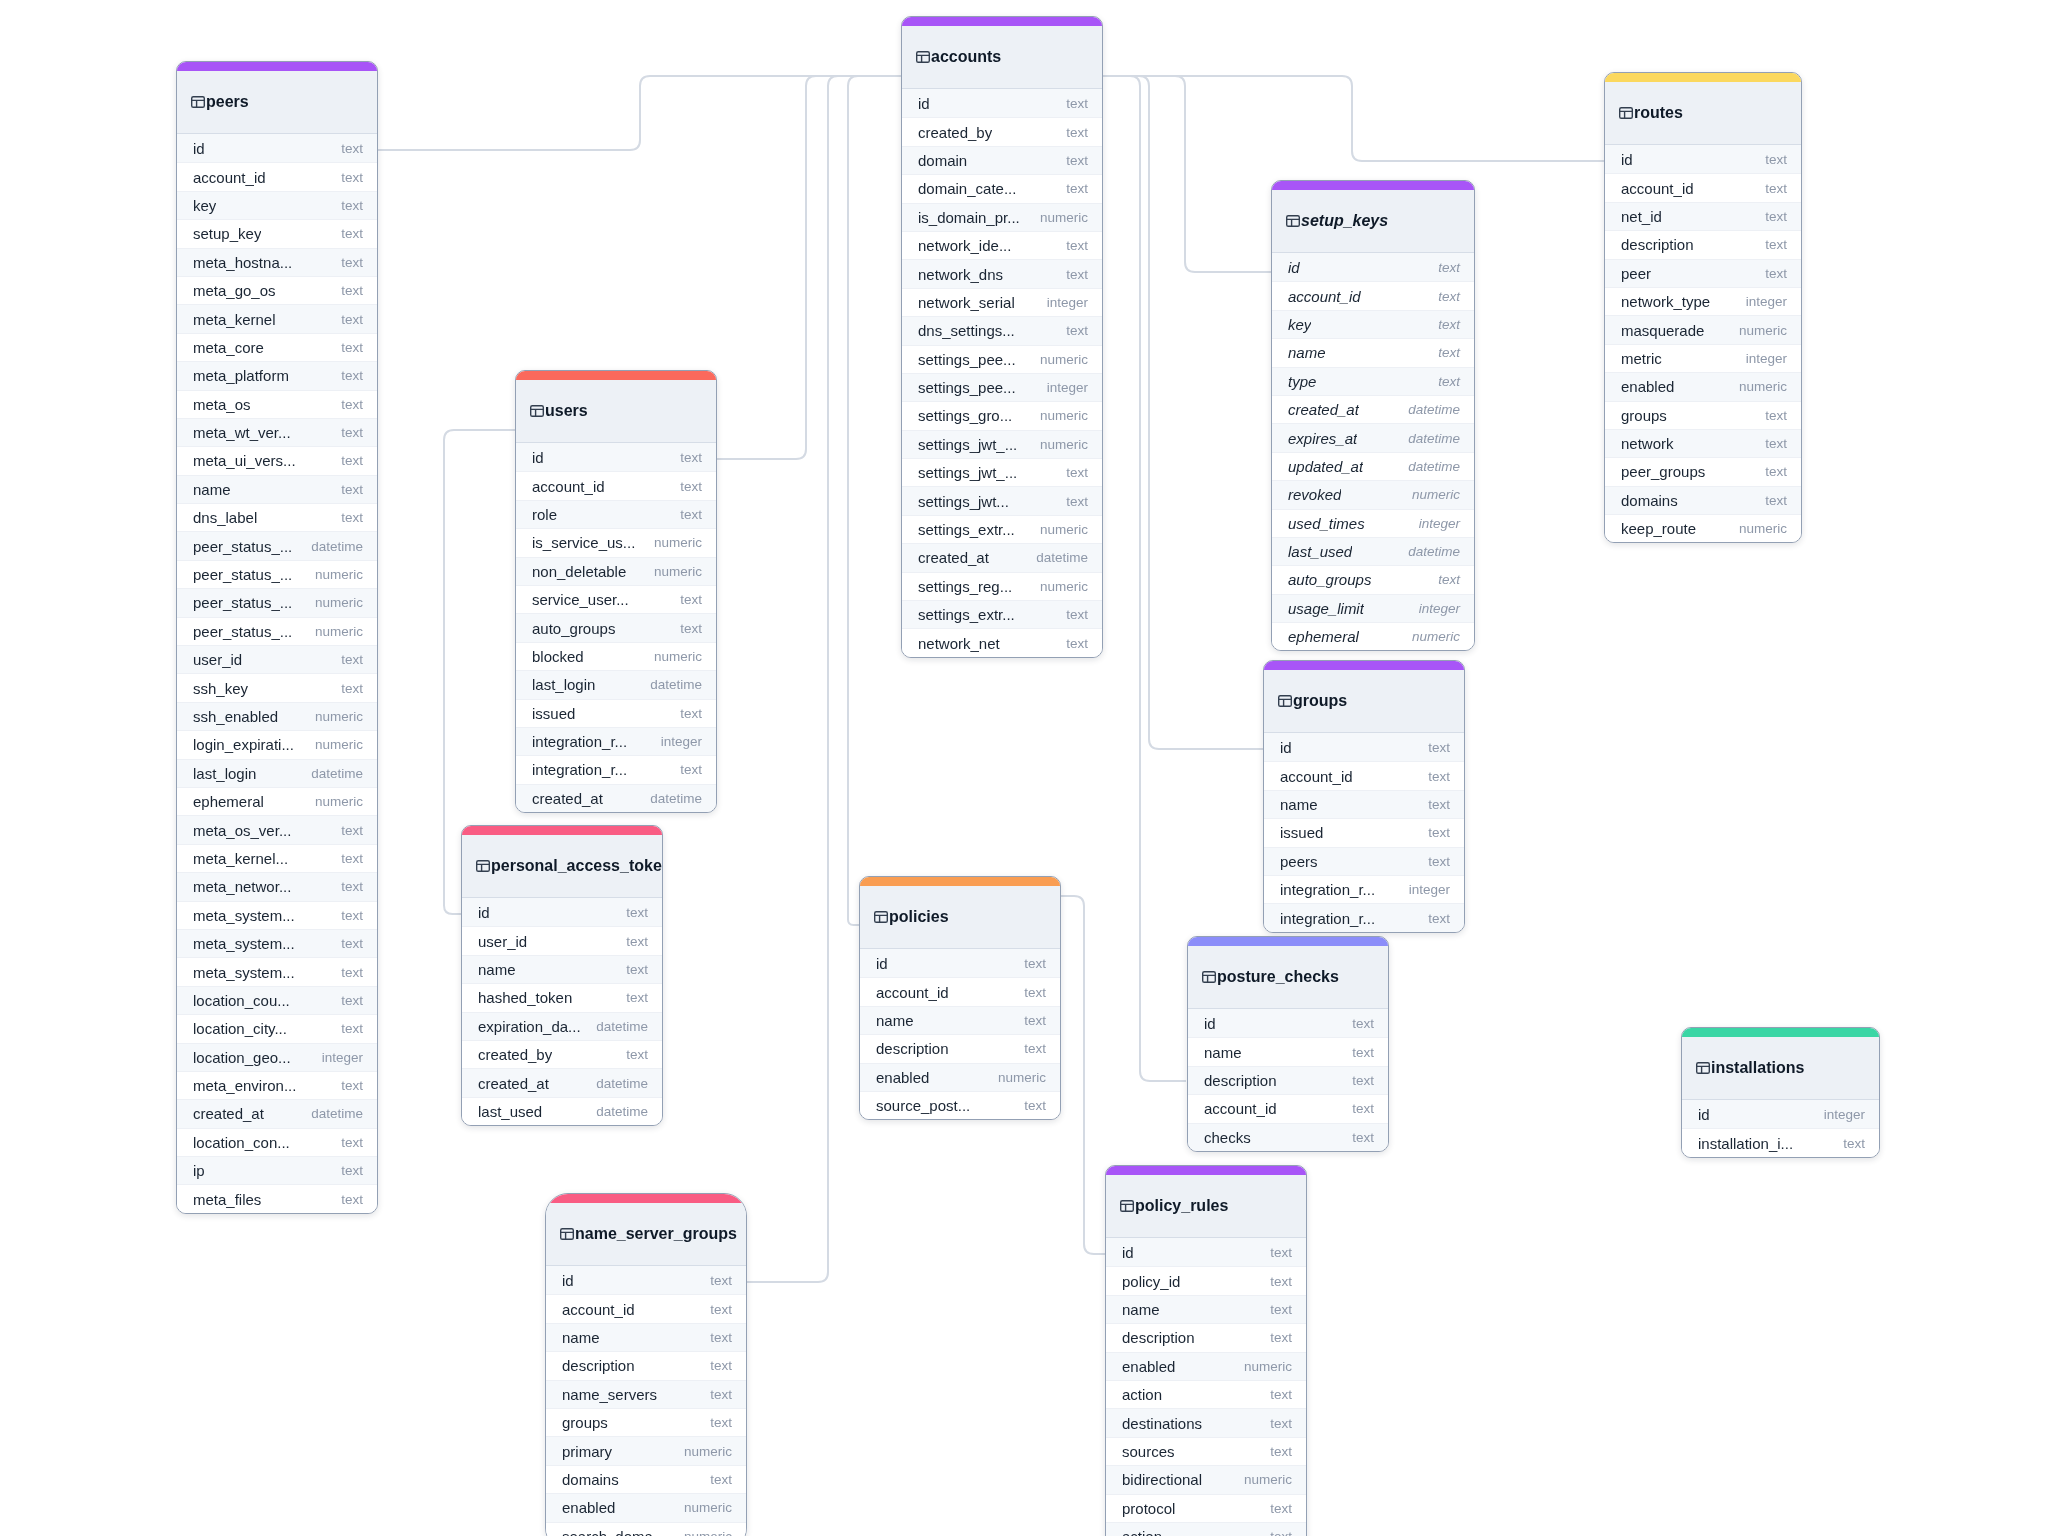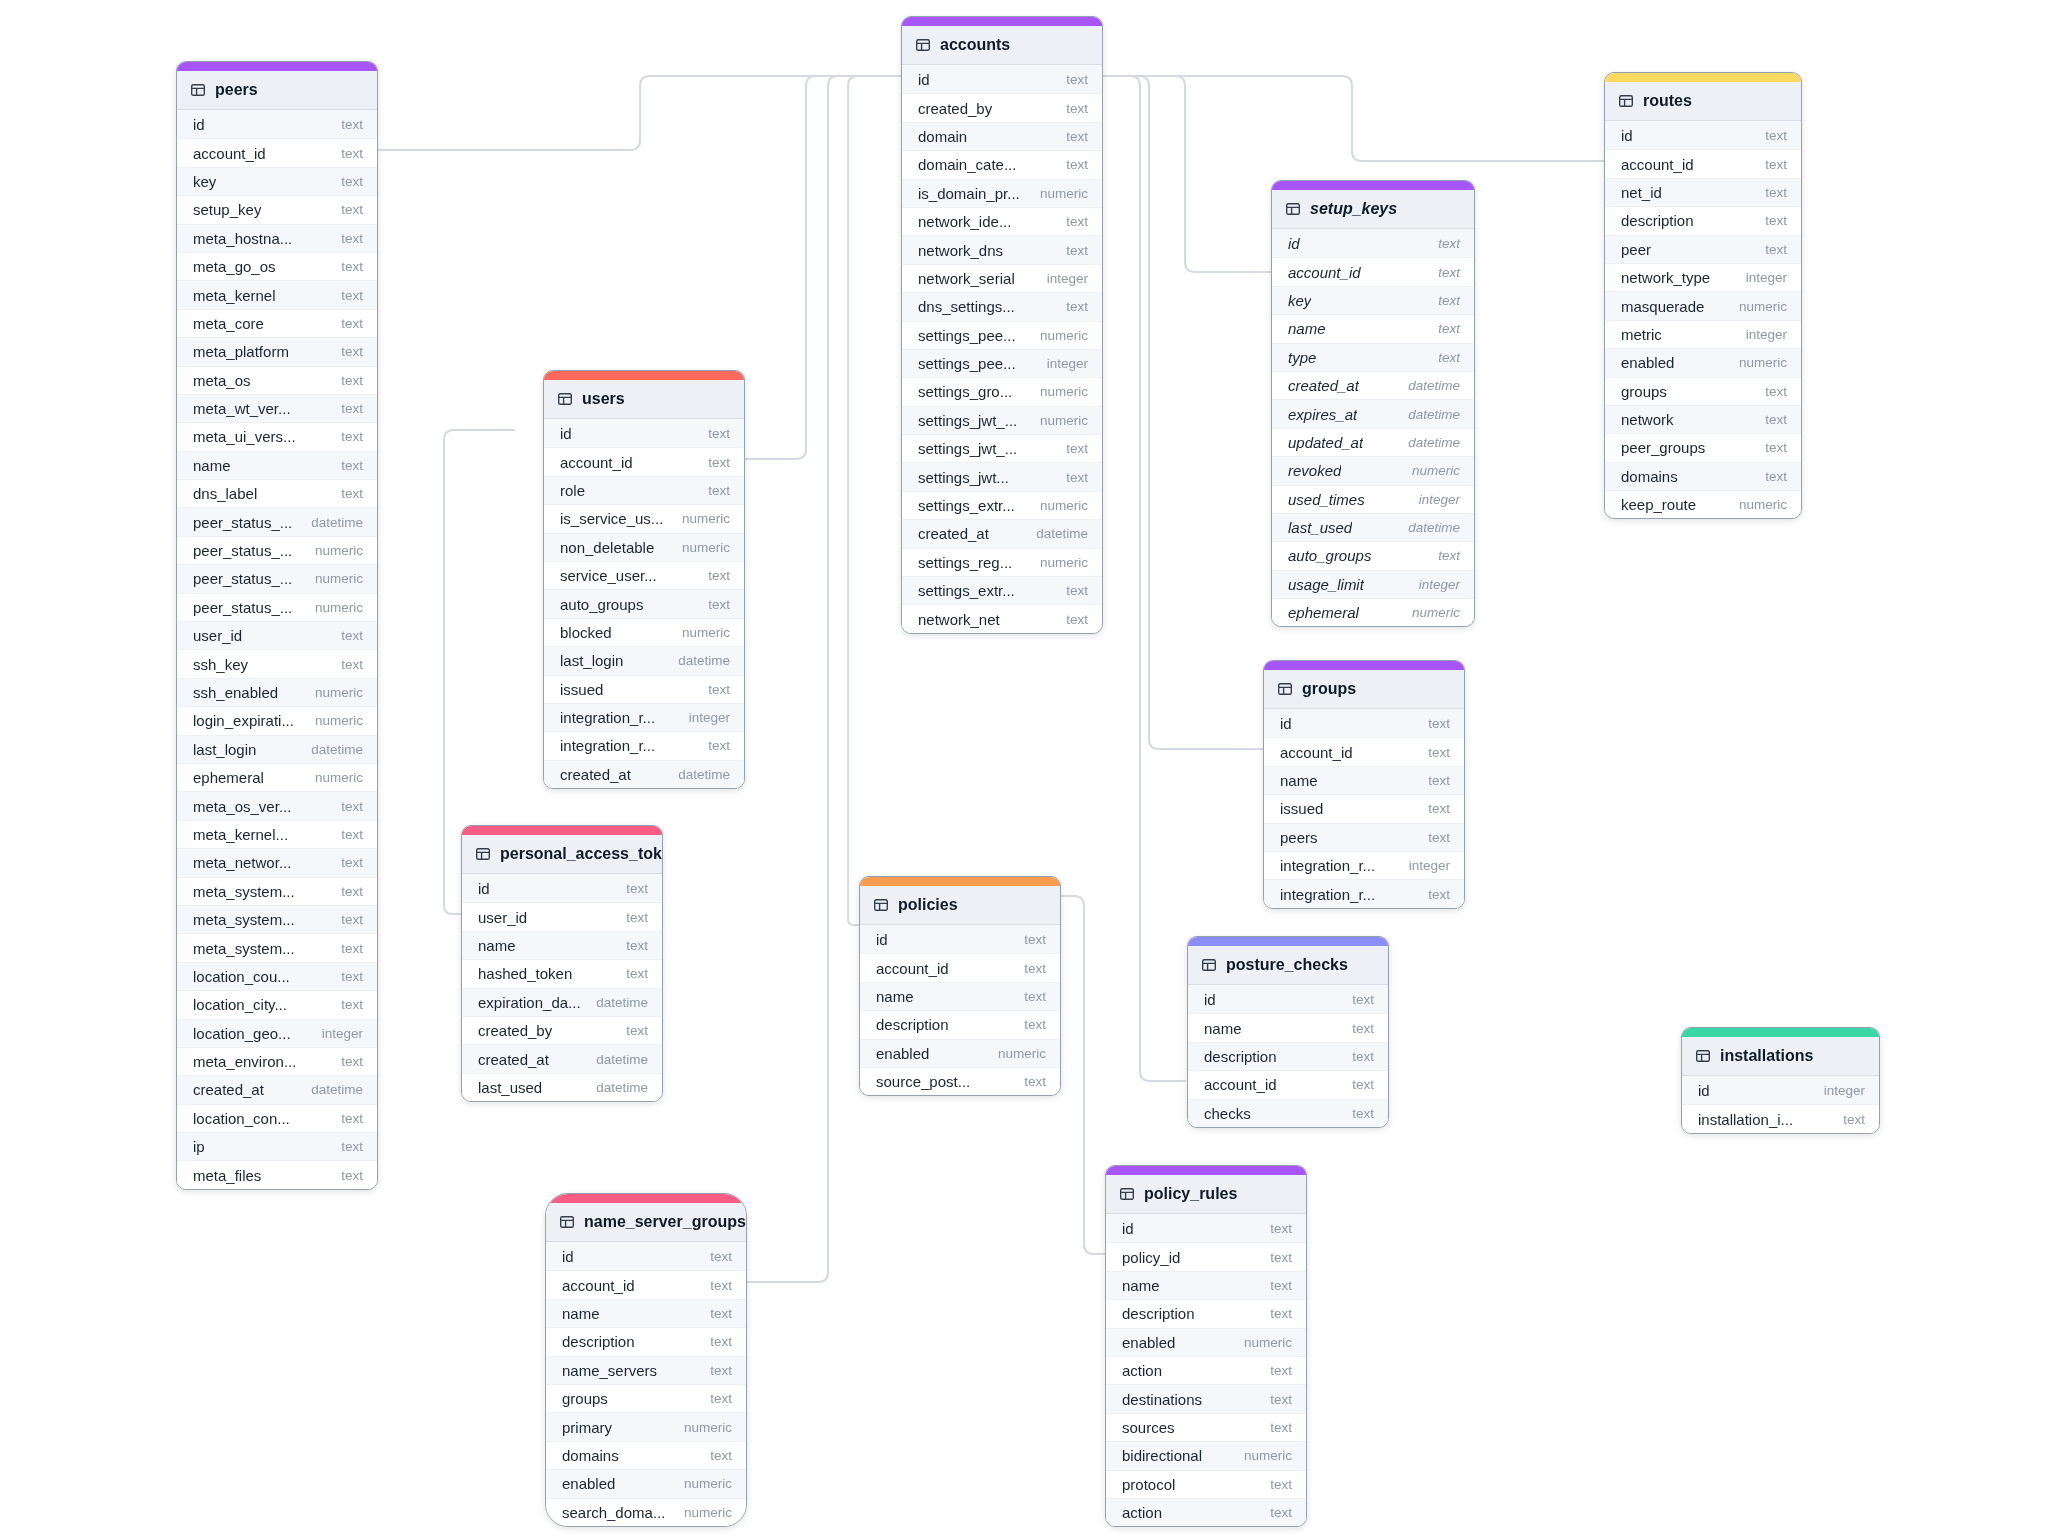--- a/index.html
+++ b/index.html
@@ -4,21 +4,21 @@
 <style>
   html,body{margin:0;padding:0;background:#ffffff;}
   body{width:2048px;height:1536px;overflow:hidden;
        font-family:"Liberation Sans","DejaVu Sans",sans-serif;}
   .canvas{position:relative;width:2048px;height:1536px;background:#ffffff;}
   #wires{position:absolute;left:0;top:0;z-index:1;}
   #tables{position:absolute;left:0;top:0;width:100%;height:100%;z-index:2;}
   .table-card{position:absolute;background:#ffffff;border:1.5px solid #93a0b4;
       border-radius:10px;box-shadow:0 2px 6px rgba(15,23,42,.12);overflow:hidden;}
   .accent-bar{height:9px;}
-  .tbl-header{height:38px;display:flex;align-items:center;gap:9px;padding:0 13px;
+  .tbl-header{height:38px;display:flex;align-items:center;padding:12px 13px;
       background:#edf1f6;border-bottom:1px solid #d6dde7;}
   .tbl-icon{flex:0 0 auto;display:block;}
   .tbl-name{font-weight:bold;font-size:16px;color:#0f1a28;white-space:nowrap;}
   .rows{display:block;}
   .frow{height:28.4px;box-sizing:border-box;display:flex;align-items:center;
       justify-content:space-between;padding:0 14px 0 16px;white-space:nowrap;}
   .frow:nth-child(odd){background:#f5f8fb;}
   .frow:nth-child(even){background:#ffffff;}
   .frow + .frow{border-top:1px solid #edf0f5;}
   .fname{font-size:15px;color:#1a2533;overflow:hidden;text-overflow:ellipsis;}
@@ -199,21 +199,21 @@
           <div class="frow">
             <span class="fname">ip</span>
             <span class="ftype">text</span>
           </div>
           <div class="frow">
             <span class="fname">meta_files</span>
             <span class="ftype">text</span>
           </div>
         </div>
       </div>
-      <div class="table-card" style="left: 515px; top: 370px; width: 200px; margin-left: 28px;">
+      <div class="table-card" style="left: 515px; top: 370px; width: 200px;">
         <div class="accent-bar" style="background: rgb(251, 105, 92);"></div>
         <div class="tbl-header">
           <svg width="16" height="16" viewBox="0 0 16 16" class="tbl-icon">
             <rect x="1.7" y="2.7" width="12.6" height="10.6" rx="1.6" fill="none" stroke="#333f4f" stroke-width="1.4"></rect>
             <line x1="1.7" y1="6.4" x2="14.3" y2="6.4" stroke="#333f4f" stroke-width="1.4"></line>
             <line x1="6.6" y1="6.4" x2="6.6" y2="13.3" stroke="#333f4f" stroke-width="1.4"></line>
           </svg>
           <span class="tbl-name">users</span>
         </div>
         <div class="rows">

